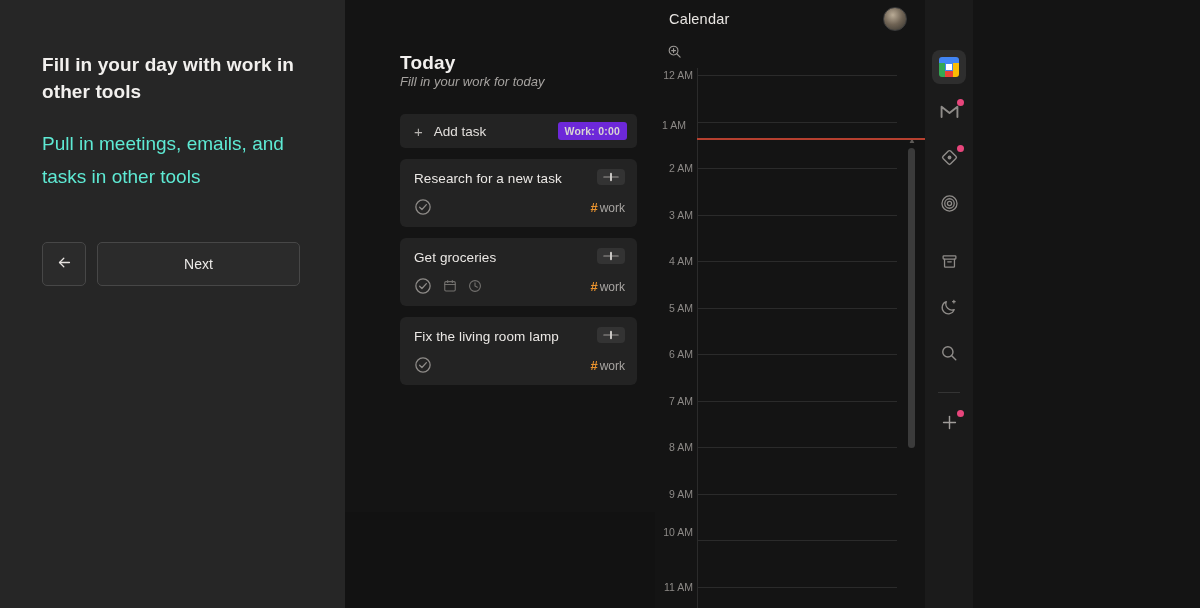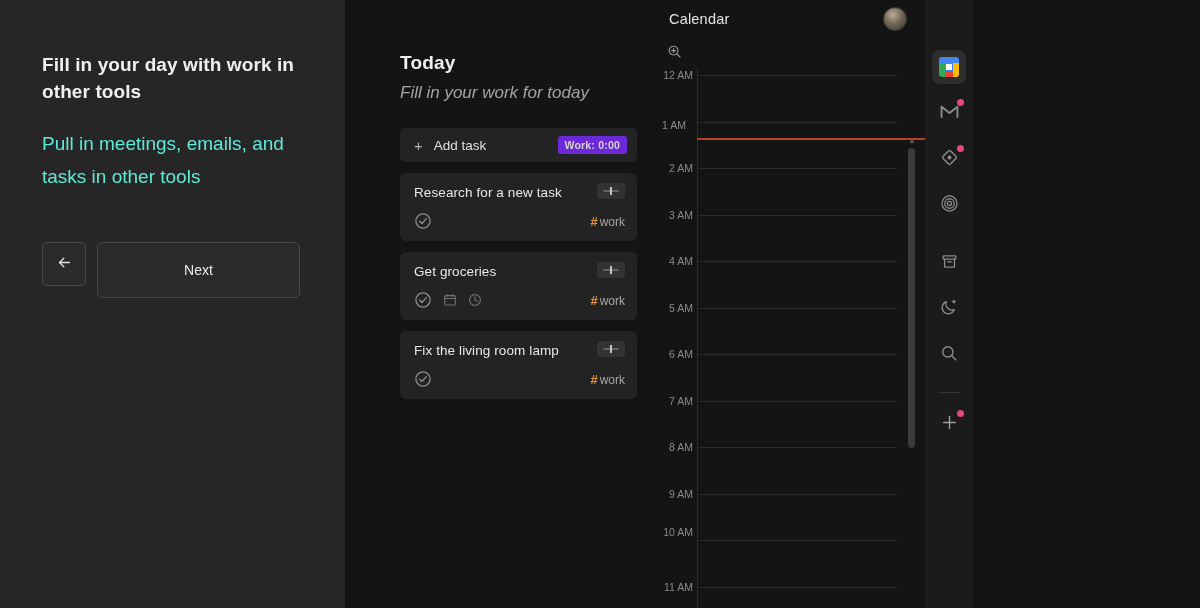--- a/index.html
+++ b/index.html
@@ -29,34 +29,34 @@
     max-width: 258px;
   }
   .onboard-actions { margin-top: 49px; display: flex; gap: 11px; }
   .btn-back {
     width: 44px; height: 44px; border: 1px solid #474747; border-radius: 5px;
     background: #2b2b2b; color: #e6e3e0;
     display: flex; align-items: center; justify-content: center;
     font-size: 16px; cursor: pointer;
   }
   .btn-next {
-    width: 203px; height: 56px; border: 1px solid #474747; border-radius: 5px;
+    width: 203px; height: 44px; border: 1px solid #474747; border-radius: 5px;
     background: #2b2b2b; color: #eceae8;
     display: flex; align-items: center; justify-content: center;
     font-size: 14px; cursor: pointer;
   }
 
   
   .tasks {
     width: 310px; flex: 0 0 310px; height: 512px;
     background: #141414; padding: 52px 18px 0 55px;
     position: relative;
   }
   .today-title { font-size: 19px; font-weight: bold; color: #f2f0ee; letter-spacing:.2px;}
-  .today-sub { margin-top: 9px; font-size: 17px; font-style: italic; color: #a6a3a0; }
+  .today-sub { font-size: 13px; font-style: italic; color: #a6a3a0; }
 
   .add-task {
     margin-top: 25px; height: 34px; background: #232323; border-radius: 5px;
     display: flex; align-items: center; padding: 0 10px 0 14px; cursor: pointer;
   }
   .add-plus { color: #b6b3b0; font-size: 15px; margin-right: 11px; line-height: 1; }
   .add-label { color: #e2dfdc; font-size: 13.5px; flex: 1; }
   .work-badge {
     background: #6d28d9; color: #d8d5d2; font-size: 10.5px; font-weight: bold;
     padding: 3px 7px; border-radius: 3px; letter-spacing: .2px;

